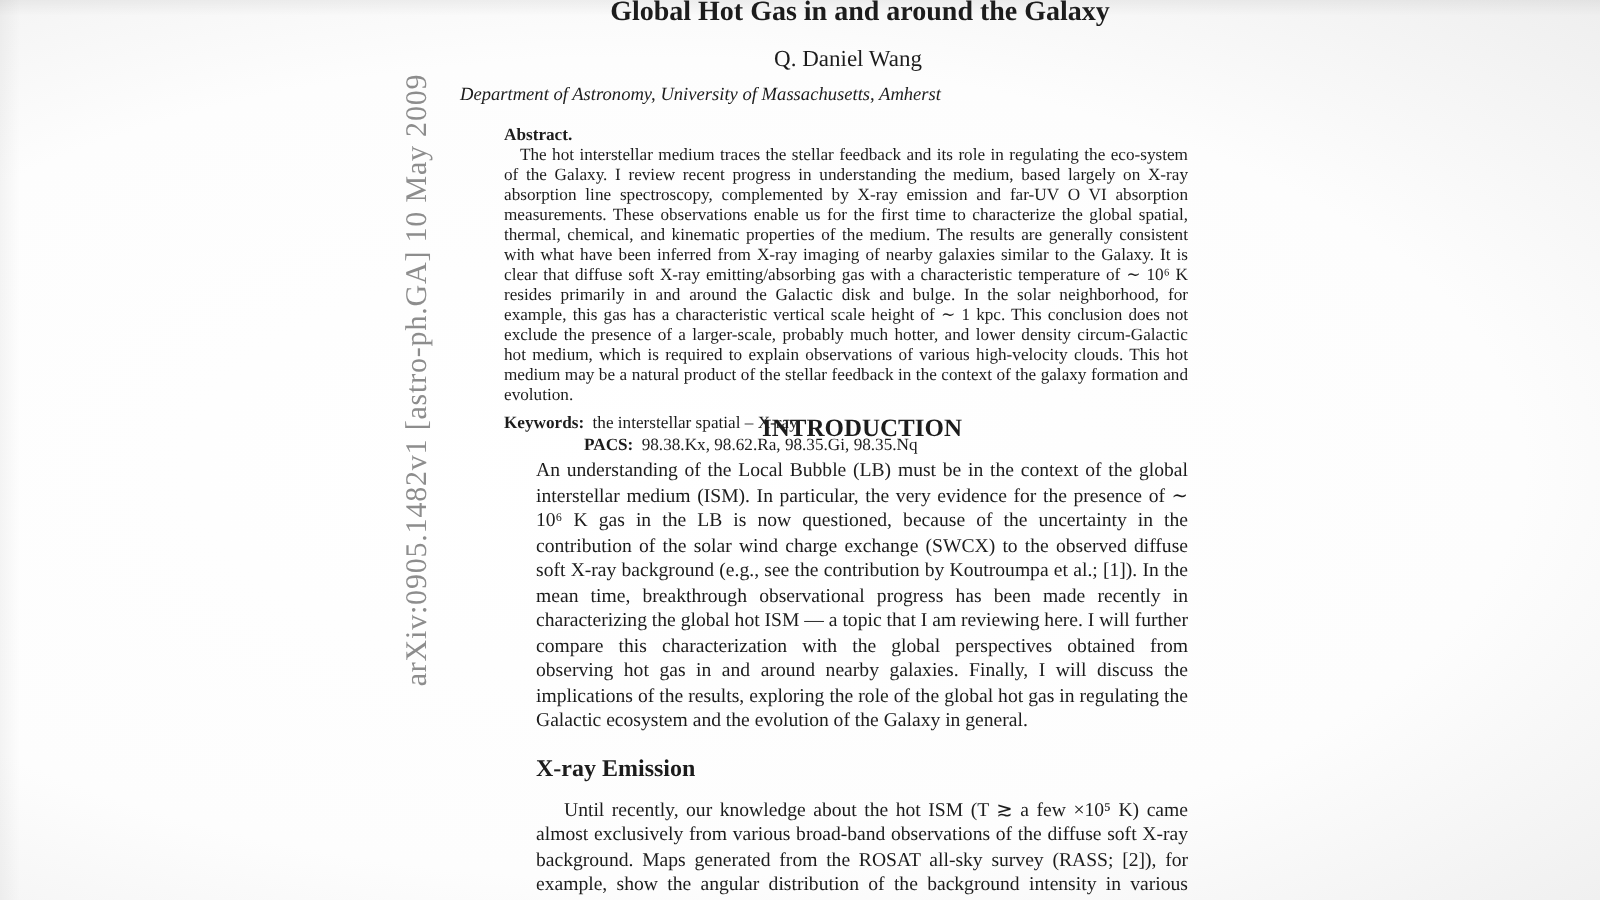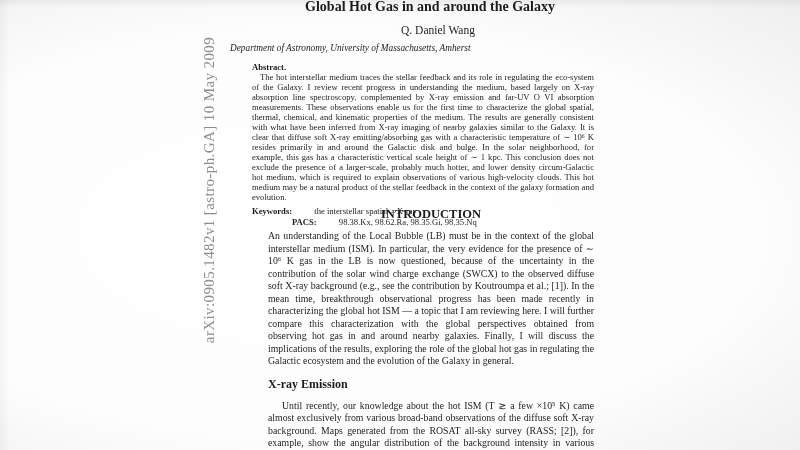--- a/index.html
+++ b/index.html
@@ -37,21 +37,21 @@
   .title {
     position: absolute;
     left: 230px; top: -1px; width: 400px;
     text-align: center;
     font-size: 14px;
     font-weight: bold;
   }
 
   .author {
     position: absolute;
-    left: 238px; top: 24px; width: 400px;
+    left: 224px; top: 24px; width: 400px;
     text-align: center;
     font-size: 11.5px;
   }
 
   .affiliation {
     position: absolute;
     left: 230px; top: 43px; width: 400px;
     font-style: italic;
     font-size: 9.3px;
   }
@@ -63,21 +63,21 @@
     line-height: 10px;
   }
   .abs-label { font-weight: bold; }
   .abs-text {
     margin: 0;
     text-indent: 8px;
     text-align: justify;
   }
   .kv { margin-top: 4px; }
   .kv + .kv { margin-top: 1px; padding-left: 40px; }
-  .kv-label { font-weight: bold; margin-right: 20px; }
+  .kv-label { font-weight: bold; margin-right: 2px; }
 
   .bodycol {
     position: absolute;
     left: 268px; top: 207px; width: 326px;
   }
   .h1 {
     text-align: center;
     font-weight: bold;
     font-size: 12.5px;
     margin: 0 0 8px 0;

